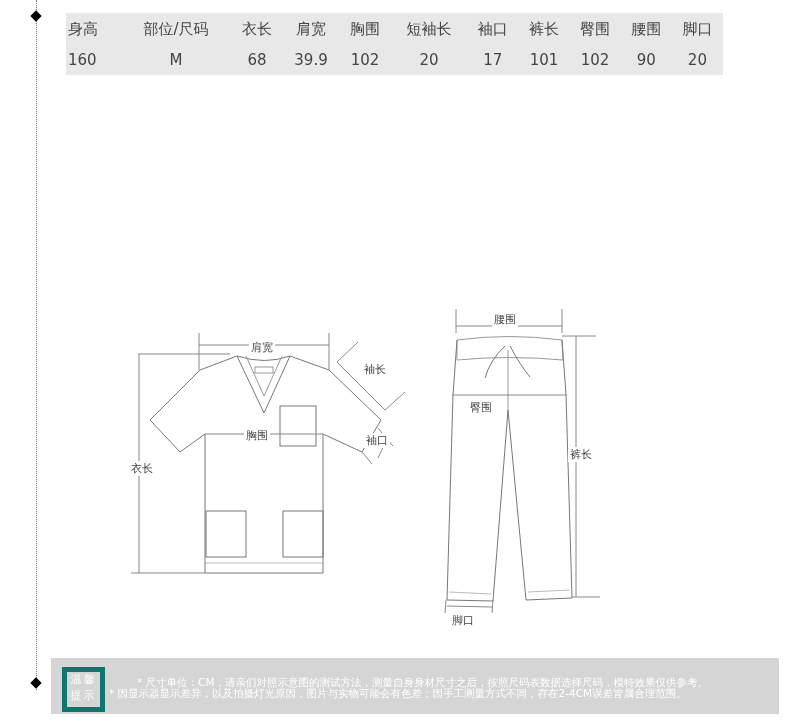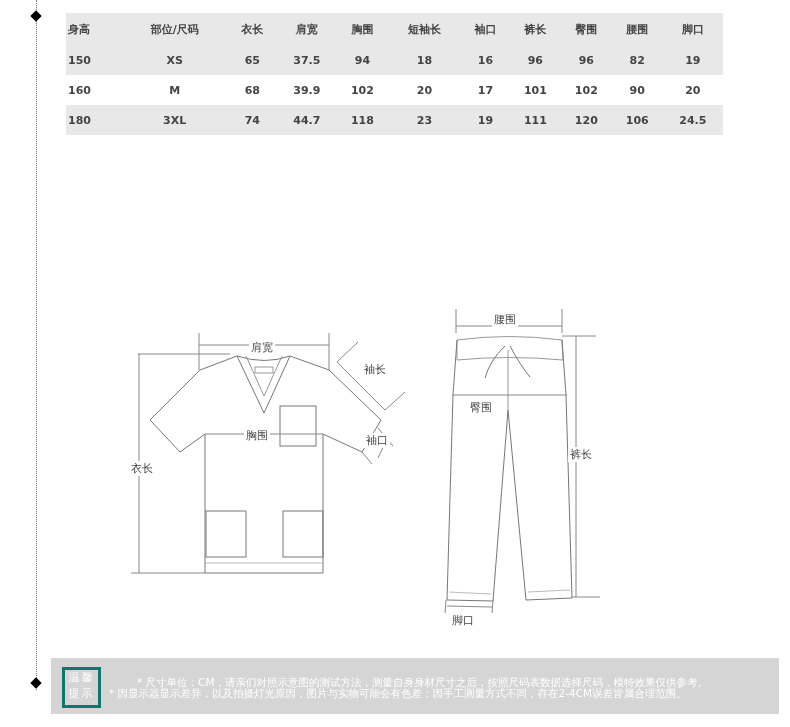--- a/index.html
+++ b/index.html
@@ -1,29 +1,29 @@
 <!DOCTYPE html>
 <html><head>
 <meta charset="utf-8">
 <style>
   html, body { margin:0; padding:0; background:#fff; }
   body { width:790px; height:727px; position:relative; overflow:hidden;
          font-family:"DejaVu Sans","Liberation Sans",sans-serif; color:#444; }
   .vline { position:absolute; left:36px; top:0; height:690px; border-left:1px dotted #777; }
   .diamond { position:absolute; width:8px; height:8px; background:#000; transform:rotate(45deg); }
-  table.size { position:absolute; left:66px; top:13px; width:657px; border-collapse:collapse; font-size:11px;font-weight:bold; }
+  table.size { position:absolute; left:66px; top:13px; width:657px; border-collapse:collapse; font-size:15px; }
   table.size td { height:30px; padding:0; text-align:center; color:#444; }
   table.size tr:nth-child(odd) { background:#e8e8e8; }
   table.size tr:nth-child(even) { background:#fff; }
   table.size tr.hdr td { height:32px; }
   table.size td:first-child { text-align:left; padding-left:2px; }
   .diagram { position:absolute; left:0; top:290px; width:790px; height:360px; }
   .lbl { position:absolute; font-size:11px; color:#444; background:#fff; padding:0 2px; }
   .notice { position:absolute; left:51px; top:658px; width:728px; height:56px; background:#d5d5d5; }
-  .stamp { position:absolute; left:11px; top:9px; width:33px; height:35px; border:3px solid #0f766e; color:#fff;
+  .stamp { position:absolute; left:11px; top:9px; width:33px; height:35px; border:5px solid #0f766e; color:#fff;
            font-size:11px; line-height:16px; text-align:center; letter-spacing:2px;font-family:Liberation Mono, monospace; }
   .note-line { position:absolute; left:58px; color:#fff; font-size:10.5px; white-space:nowrap; }
 </style>
 </head>
 <body>
 
 <div class="vline"></div>
 <div class="diamond" style="left:32px;top:12px;"></div>
 <div class="diamond" style="left:32px;top:679px;"></div>
 
@@ -38,57 +38,31 @@
     <td>短袖长</td>
     <td>袖口</td>
     <td>裤长</td>
     <td>臀围</td>
     <td>腰围</td>
     <td>脚口</td>
   </tr>
   </tbody>
     <tbody id="rows">
       <tr>
-        <td>150</td>
-        <td>XS</td>
-        <td>65</td>
-        <td>37.5</td>
-        <td>94</td>
-        <td>18</td>
-        <td>16</td>
-        <td>96</td>
-        <td>96</td>
-        <td>82</td>
-        <td>19</td>
-      </tr>
-      <tr>
         <td>160</td>
         <td>M</td>
         <td>68</td>
         <td>39.9</td>
         <td>102</td>
         <td>20</td>
         <td>17</td>
         <td>101</td>
         <td>102</td>
         <td>90</td>
         <td>20</td>
-      </tr>
-      <tr>
-        <td>180</td>
-        <td>3XL</td>
-        <td>74</td>
-        <td>44.7</td>
-        <td>118</td>
-        <td>23</td>
-        <td>19</td>
-        <td>111</td>
-        <td>120</td>
-        <td>106</td>
-        <td>24.5</td>
       </tr>
     </tbody>
 </table>
 
 <div class="diagram">
   <svg width="790" height="360" viewBox="0 290 790 360" fill="none" stroke="#888" stroke-width="1">
 
     <line x1="199" y1="333" x2="199" y2="370"></line>
     <line x1="329" y1="333" x2="329" y2="370"></line>
     <line x1="199" y1="345" x2="329" y2="345"></line>

